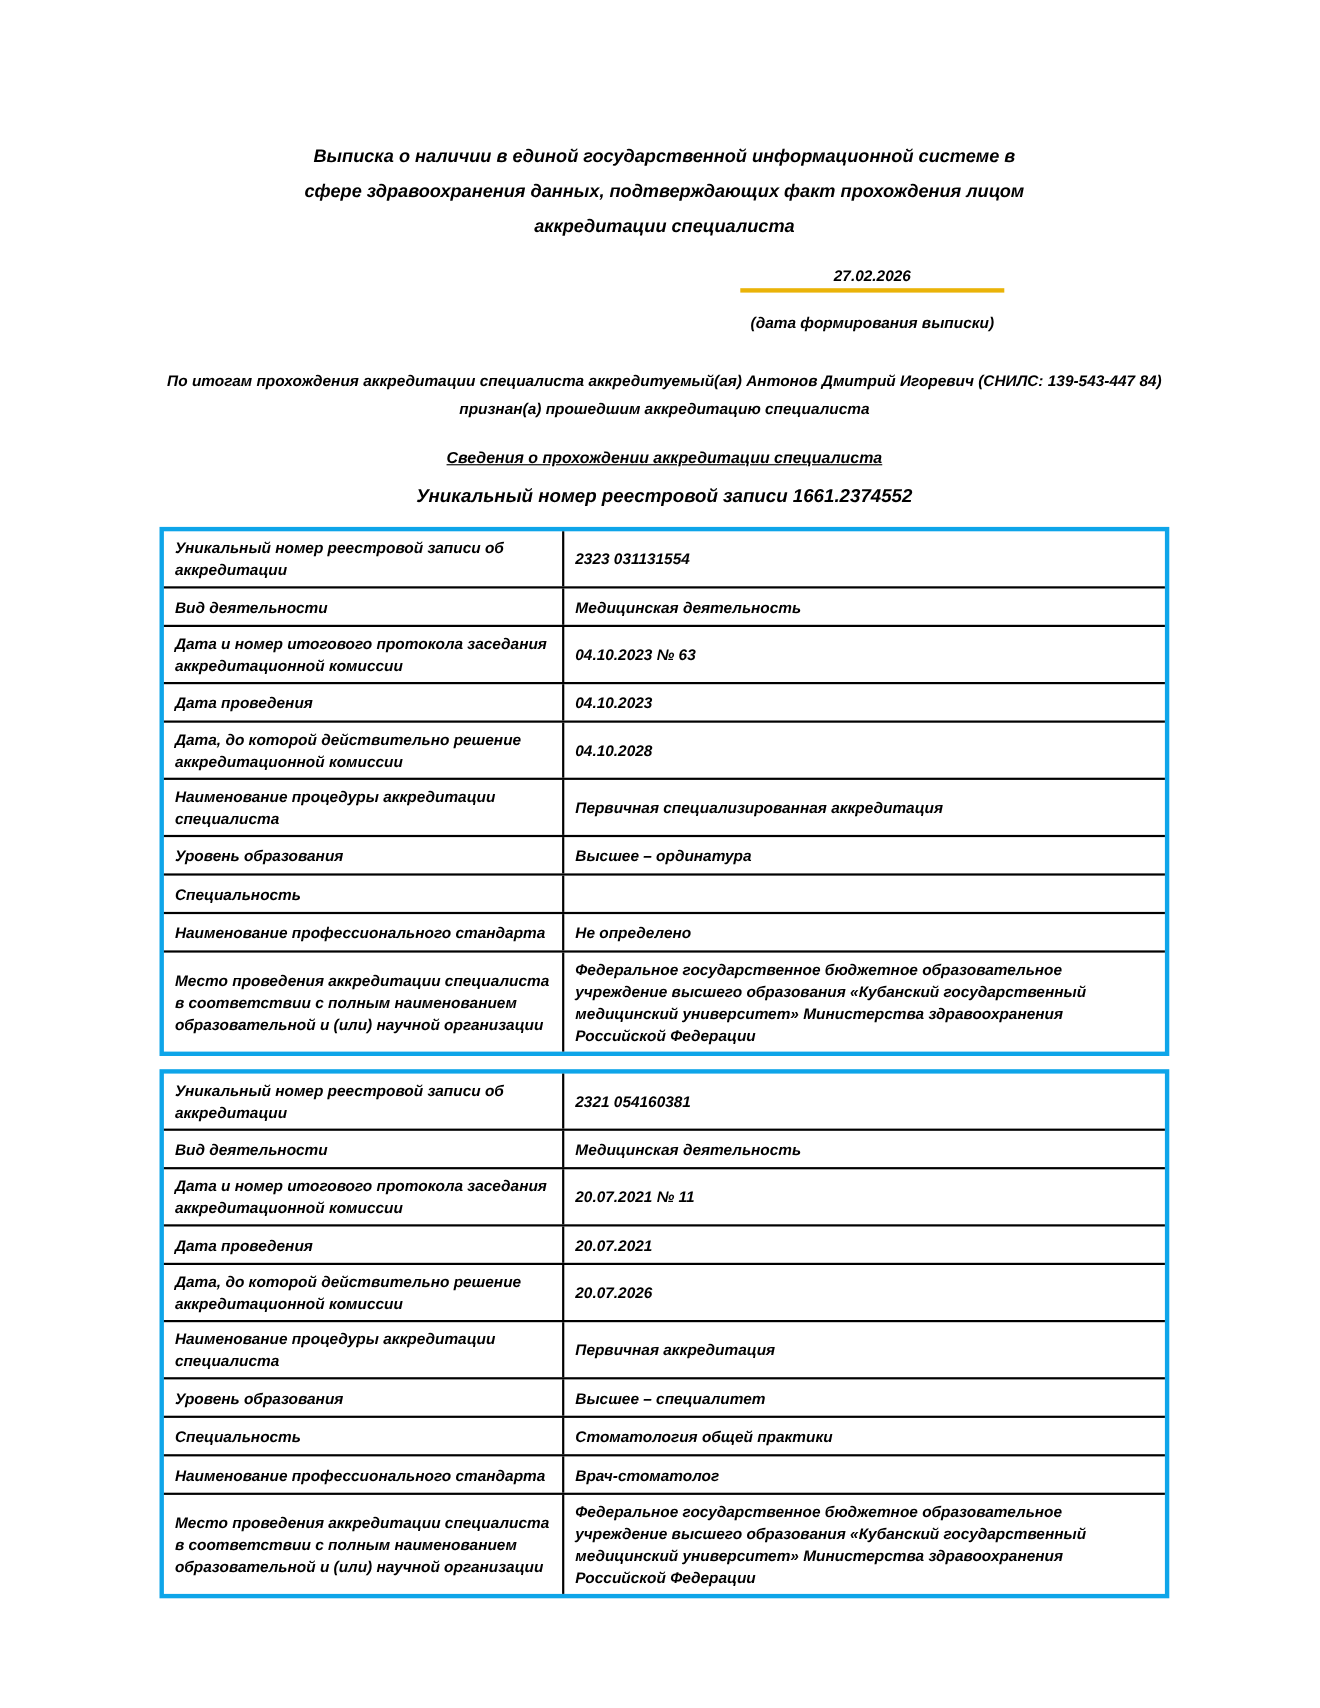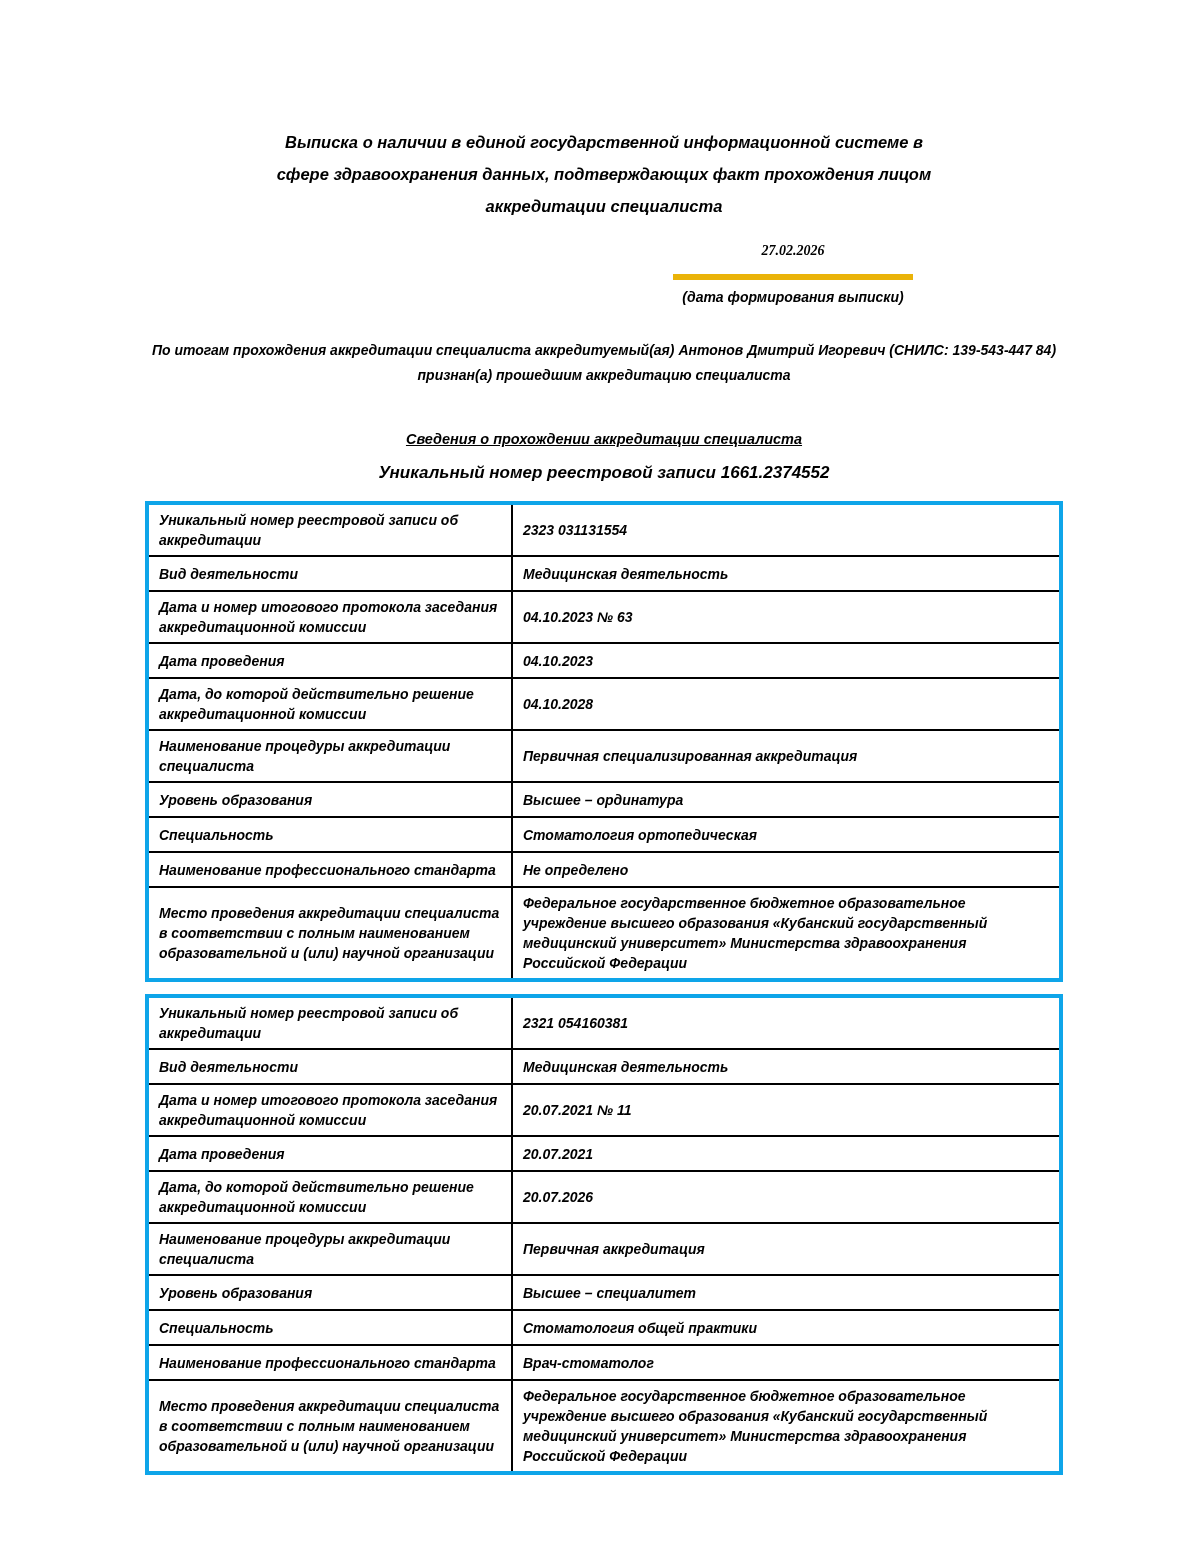--- a/index.html
+++ b/index.html
@@ -32,37 +32,36 @@
     line-height: 32px;
   }
   .date-block {
     width: 240px;
     margin-left: 528px;
     margin-top: 20px;
     text-align: center;
     font-size: 14px;
   }
   .date-value {
-    padding-bottom: 15px;
-    border-bottom: 6px solid #eab308;
+    padding-bottom: 3px;
+    border-bottom: 4px solid #eab308;
     line-height: 17px;
-    font-family: Liberation Serif, serif;
   }
   .date-caption {
-    padding-top: 9px;
+    padding-top: 19px;
     line-height: 17px;
   }
   .intro {
     margin-top: 32px;
     text-align: center;
     font-size: 14px;
     line-height: 25px;
   }
   .section-heading {
-    margin-top: 42px;
+    margin-top: 24px;
     text-align: center;
     font-size: 14.5px;
     text-decoration: underline;
     line-height: 18px;
   }
   .registry-line {
     margin-top: 15px;
     text-align: center;
     font-size: 17px;
     line-height: 20px;
@@ -148,21 +147,20 @@
     <div class="cell cell-value">Первичная специализированная аккредитация</div>
   </div>
 
   <div class="acc-row">
     <div class="cell cell-label">Уровень образования</div>
     <div class="cell cell-value">Высшее – ординатура</div>
   </div>
 
   <div class="acc-row">
     <div class="cell cell-label">Специальность</div>
-    <div class="cell cell-value">Стоматология ортопедическая</div>
   </div>
 
   <div class="acc-row">
     <div class="cell cell-label">Наименование профессионального стандарта</div>
     <div class="cell cell-value">Не определено</div>
   </div>
 
   <div class="acc-row">
     <div class="cell cell-label">Место проведения аккредитации специалиста в соответствии с полным наименованием образовательной и (или) научной организации</div>
     <div class="cell cell-value">Федеральное государственное бюджетное образовательное учреждение высшего образования «Кубанский государственный медицинский университет» Министерства здравоохранения Российской Федерации</div>

